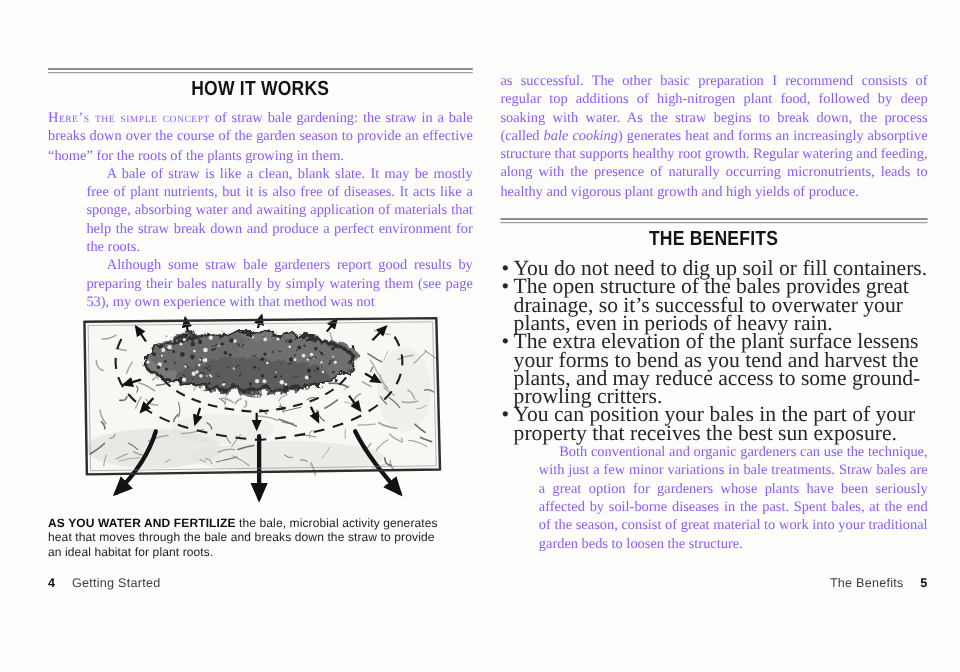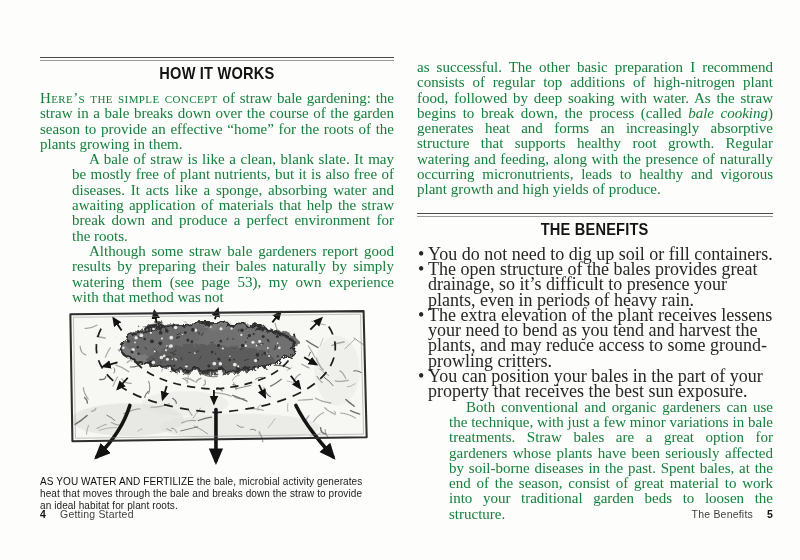--- a/index.html
+++ b/index.html
@@ -22,22 +22,22 @@
 
   h1.section-heading{
     margin:3px 0 7px 0;text-align:center;
     font-family:"Liberation Sans",sans-serif;
     font-size:17px;font-weight:bold;color:#141414;
     letter-spacing:.2px;
   }
   h1.section-heading .hx{display:inline-block;transform:scaleX(.86);}
 
   p.body{
-    margin:0;font-size:15px;line-height:15.3px;
-    text-align:justify;color:#15803d;
+    margin:0;font-size:12px;line-height:15.3px;
+    text-align:justify;color:#8b5cf6;
   }
   p.indent{text-indent:17px;margin-left:32px;}
   .smallcaps{font-variant:small-caps;letter-spacing:.4px;}
   i{font-style:italic;}
 
   .page-right p.continued{margin-top:60px;}
 
   ul.benefits{
     margin:0;padding:0;list-style:none;
     font-size:18px;line-height:15.3px;color:#262626;
@@ -45,24 +45,24 @@
   ul.benefits li{position:relative;padding-left:11px;text-align:left;}
   ul.benefits li::before{content:"\2022";position:absolute;left:1px;top:0;}
 
   figure.bale-figure{margin:2px 0 0 24px;padding:0;}
   figcaption.figure-caption{
     margin-top:3px;width:336px;
     font-family:"Liberation Sans",sans-serif;
     font-size:10px;line-height:12px;color:#1b1b1b;
     letter-spacing:.1px;
   }
-  figcaption.figure-caption b{font-weight:normal;color:#0e0e0e;text-align:center;}
+  figcaption.figure-caption b{font-weight:bold;color:#0e0e0e;text-align:center;}
 
   .page-footer{
-    position:absolute;top:508px;left:0;right:0;
+    position:absolute;top:480px;left:0;right:0;
     font-family:"Liberation Sans",sans-serif;
     font-size:10.5px;letter-spacing:.2px;
   }
   .page-footer .pnum{font-weight:bold;color:#111;}
   .page-footer .psec{color:#3f3f3f;}
   .page-left .page-footer .psec{margin-left:14px;}
   .page-right .page-footer{text-align:right;}
   .page-right .page-footer .pnum{margin-left:14px;}
 </style>
 </head>
@@ -397,22 +397,22 @@
 
 <div class="page page-right">
   <p class="body continued"><span>as successful. The other basic preparation I recommend consists of regular top additions of high-nitrogen plant food, followed by deep soaking with water. As the straw begins to break down, the process (called </span><i>bale cooking</i><span>) generates heat and forms an increasingly absorptive structure that supports healthy root growth. Regular watering and feeding, along with the presence of naturally occurring micronutrients, leads to healthy and vigorous plant growth and high yields of produce.</span></p>
 
   <div class="section-rule"></div>
   <h1 class="section-heading"><span class="hx">THE BENEFITS</span></h1>
 
 
   <ul class="benefits">
     <li>You do not need to dig up soil or fill containers.</li>
-    <li>The open structure of the bales provides great drainage, so it’s difficult to presence your plants, even in periods of heavy rain.</li>
-    <li>The extra elevation of the plant receives lessens your need to bend as you tend and harvest the plants, and may reduce access to some ground-prowling critters.</li>
+    <li>The open structure of the bales provides great drainage, so it’s successful to overwater your plants, even in periods of heavy rain.</li>
+    <li>The extra elevation of the plant surface lessens your forms to bend as you tend and harvest the plants, and may reduce access to some ground-prowling critters.</li>
     <li>You can position your bales in the part of your property that receives the best sun exposure.</li>
   </ul>
 
   <p class="body indent">Both conventional and organic gardeners can use the technique, with just a few minor variations in bale treatments. Straw bales are a great option for gardeners whose plants have been seriously affected by soil-borne diseases in the past. Spent bales, at the end of the season, consist of great material to work into your traditional garden beds to loosen the structure.</p>
 
   <div class="page-footer">
     <span class="psec">The Benefits</span><span class="pnum">5</span>
   </div>
 </div>
 

